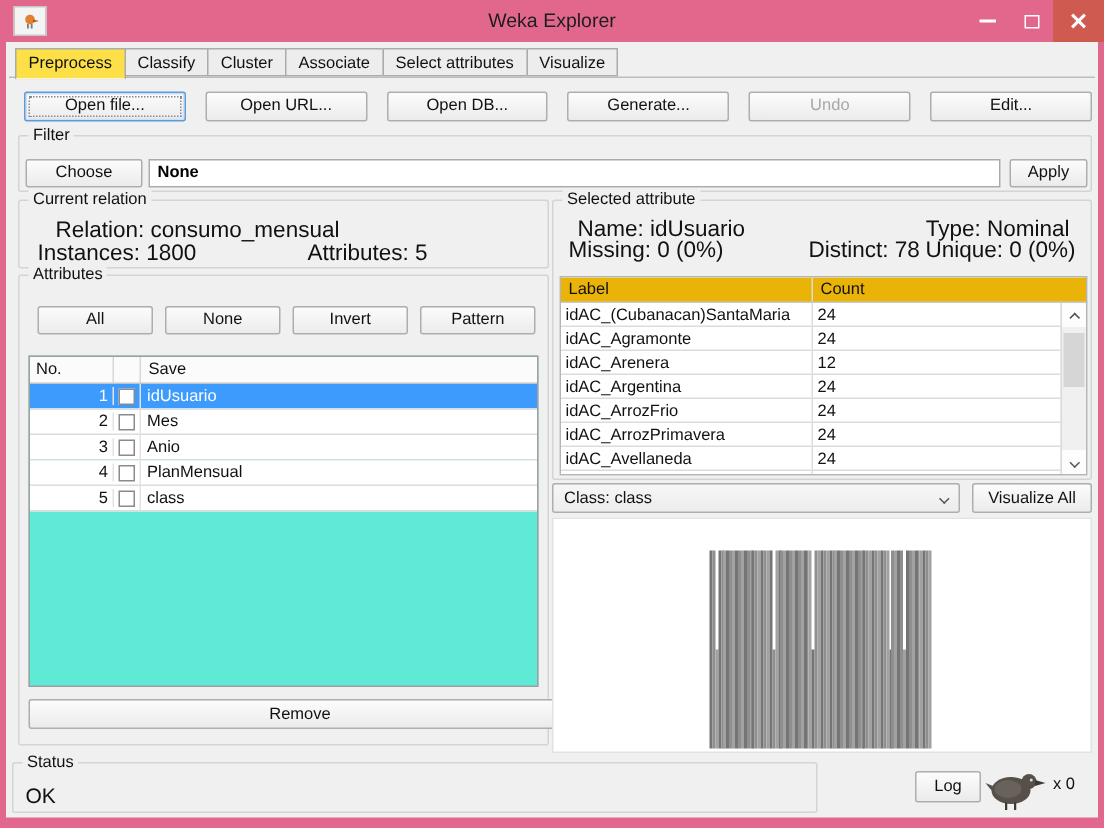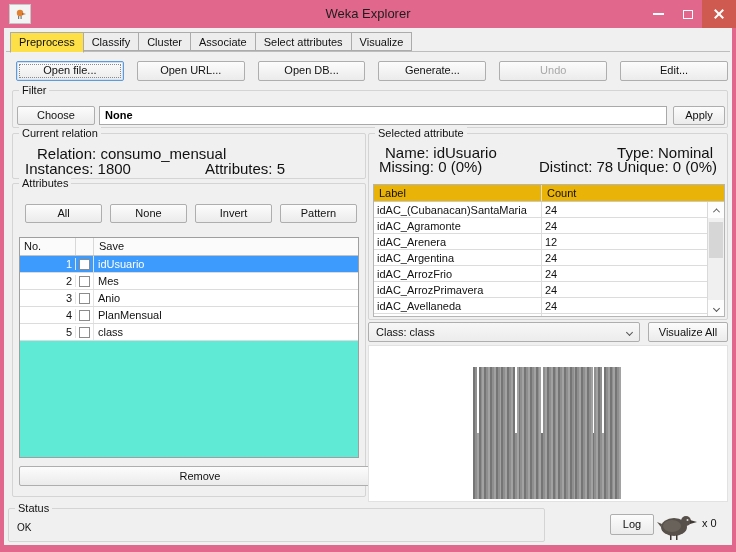--- a/index.html
+++ b/index.html
@@ -74,21 +74,21 @@
   .chev.down{transform:rotate(45deg);}
   .vs-thumb{position:absolute;left:1px;top:20px;width:14px;height:36px;background:#d6d6d6;}
   
   .class-combo{position:absolute;left:368px;top:322px;width:272px;height:20px;background:linear-gradient(#f7f7f7,#ececec);border:1px solid #aeaeae;border-radius:2px;display:flex;align-items:center;justify-content:space-between;padding:0 7px;font-size:11px;color:#111;}
   .visualize-btn{position:absolute;left:648px;top:322px;width:80px;height:20px;line-height:18px;}
   
   .hist-panel{position:absolute;left:368px;top:345px;width:360px;height:157px;background:#fff;border:1px solid #e2e2e2;}
   .hist-bars{position:absolute;left:104px;bottom:2px;width:148px;height:132px;}
   .hist-bars .bar{position:absolute;bottom:0;}
   
-  .status-ok{position:absolute;left:8px;top:13px;font-size:10px;color:#111;}
+  .status-ok{position:absolute;left:8px;top:13px;font-size:14px;color:#111;}
   .log-btn{position:absolute;left:610px;top:486px;width:44px;height:21px;line-height:19px;}
   .bird{position:absolute;left:656px;top:482px;width:44px;height:32px;}
   .weka-count{position:absolute;left:702px;top:490px;font-size:11px;color:#111;}
 </style>
 </head>
 <body>
 
 <div class="window">
 
   <div class="titlebar">

